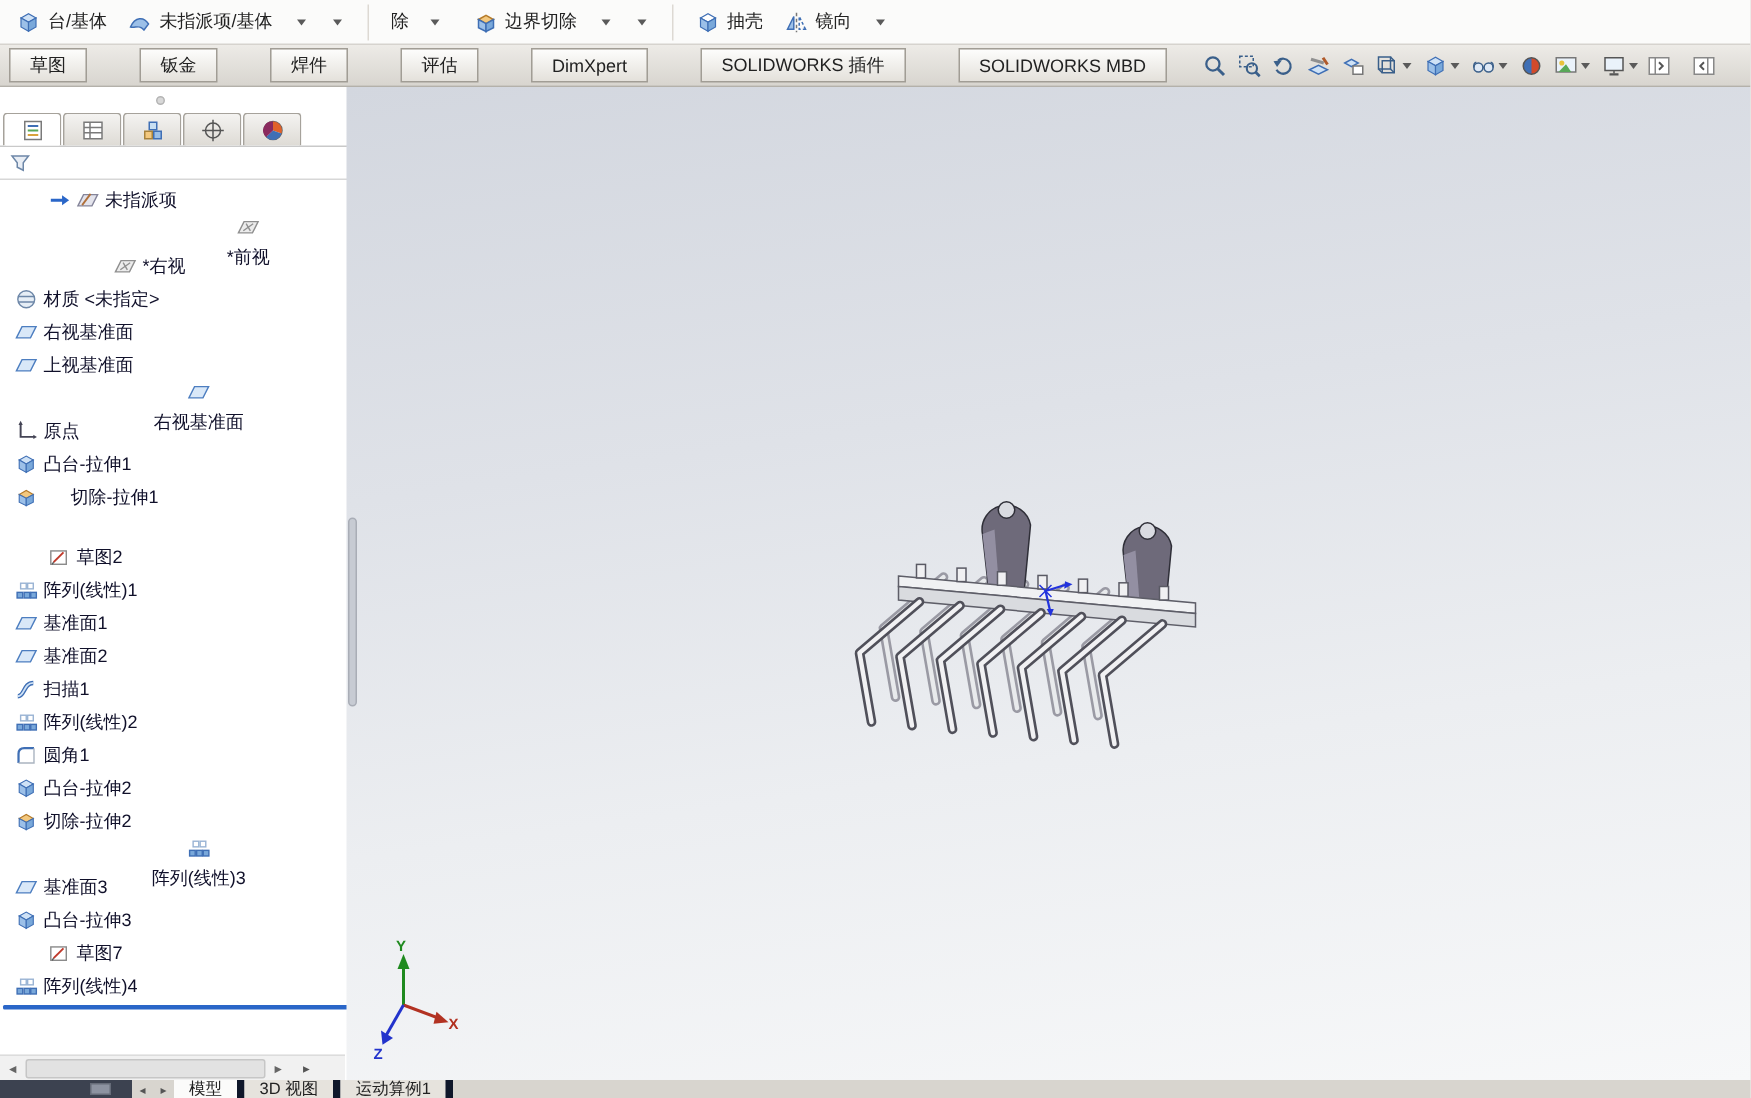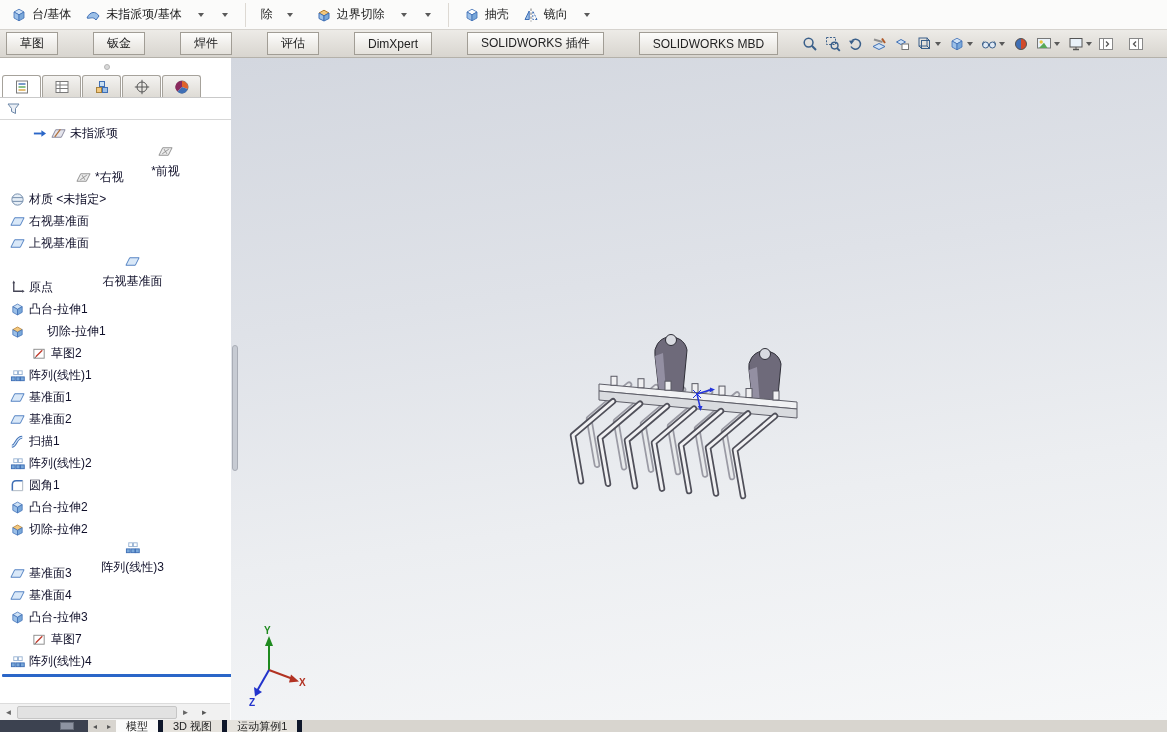--- a/index.html
+++ b/index.html
@@ -447,21 +447,21 @@
         <div class="trow" style="padding-left: 10px; gap: 22px;">
           <span class="icon">
             <svg viewBox="0 0 16 16">
               <polygon points="3,6 8,3.2 13,6 8,8.8" fill="#f3c87e" stroke="#b57b2a" stroke-width=".8"></polygon>
               <polygon points="3,6 8,8.8 8,14 3,11.5" fill="#9cc0e8" stroke="#3f6fb5" stroke-width=".8"></polygon>
               <polygon points="13,6 8,8.8 8,14 13,11.5" fill="#79a8da" stroke="#3f6fb5" stroke-width=".8"></polygon>
             </svg>
           </span>
           <span class="tlabel">切除-拉伸1</span>
         </div>
-        <div class="trow" style="padding-left: 32px;">
+        <div class="trow" style="padding-left: 32px; margin-top: 18px;">
           <span class="icon">
             <svg viewBox="0 0 16 16">
               <rect x="2" y="3.5" width="11" height="9.5" fill="#fff" stroke="#8a8a8a"></rect>
               <line x1="4" y1="11.5" x2="11" y2="4.5" stroke="#c0392b" stroke-width="1.4"></line>
               <line x1="4" y1="11.5" x2="3" y2="13" stroke="#555"></line>
             </svg>
           </span>
           <span class="tlabel">草图2</span>
         </div>
         <div class="trow" style="padding-left: 10px;">
@@ -554,28 +554,20 @@
           </span>
           <span class="tlabel">阵列(线性)3</span>
         </div>
         <div class="trow" style="padding-left: 10px;">
           <span class="icon">
             <svg viewBox="0 0 16 16">
               <polygon points="1,12 5,4 15,4 11,12" fill="#d9e8f8" stroke="#4d7ec0"></polygon>
             </svg>
           </span>
           <span class="tlabel">基准面3</span>
-        </div>
-        <div class="trow" style="padding-left: 10px;">
-          <span class="icon">
-            <svg viewBox="0 0 16 16">
-              <polygon points="1,12 5,4 15,4 11,12" fill="#d9e8f8" stroke="#4d7ec0"></polygon>
-            </svg>
-          </span>
-          <span class="tlabel">基准面4</span>
         </div>
         <div class="trow" style="padding-left: 10px;">
           <span class="icon">
             <svg viewBox="0 0 16 16">
               <polygon points="3,5 8,2.2 13,5 8,7.8" fill="#cfe2f6" stroke="#3f6fb5" stroke-width=".8"></polygon>
               <polygon points="3,5 8,7.8 8,13.8 3,11" fill="#9cc0e8" stroke="#3f6fb5" stroke-width=".8"></polygon>
               <polygon points="13,5 8,7.8 8,13.8 13,11" fill="#79a8da" stroke="#3f6fb5" stroke-width=".8"></polygon>
             </svg>
           </span>
           <span class="tlabel">凸台-拉伸3</span>

